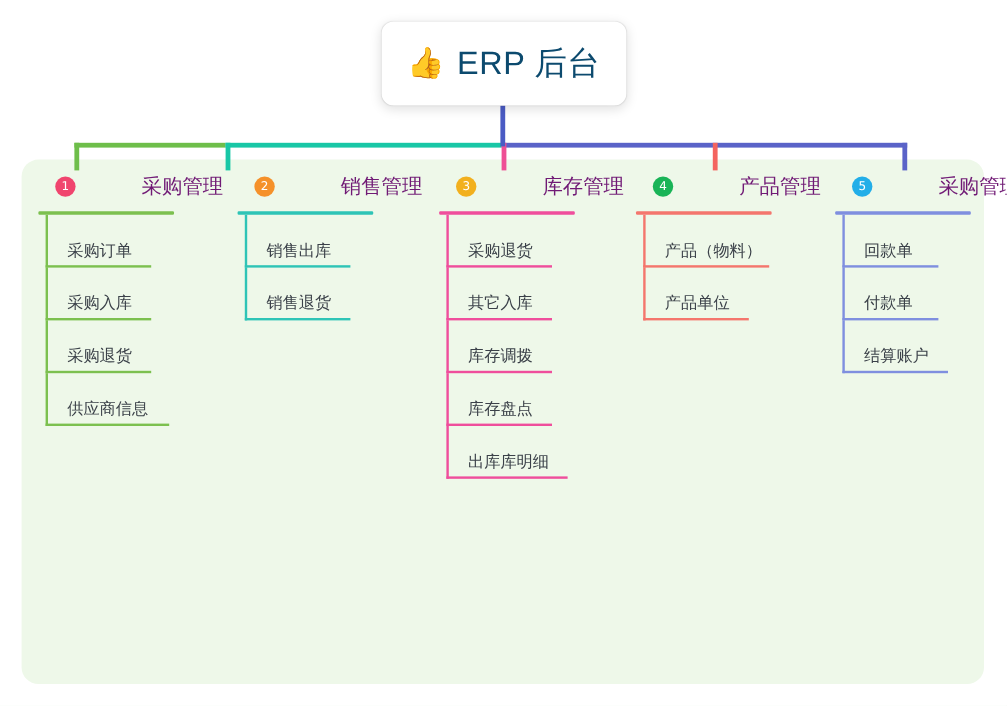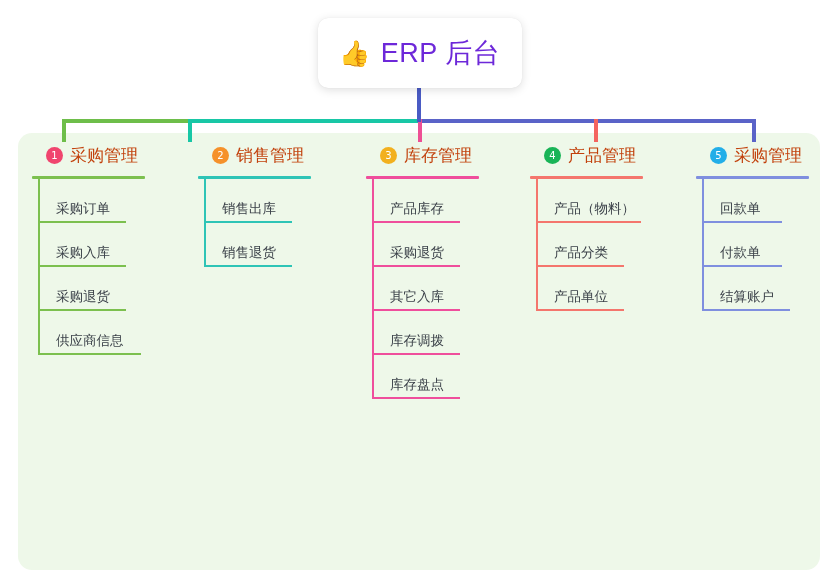--- a/index.html
+++ b/index.html
@@ -31,21 +31,21 @@
     justify-content: center;
     gap: 10px;
     z-index: 6;
   }
   #root-card .root-emoji {
     font-size: 25px;
     line-height: 1;
   }
   #root-card .root-text {
     font-size: 27px;
-    color: #6d28d9;
+    color: #0c4a6e;
     letter-spacing: 0.5px;
     white-space: nowrap;
   }
 
   
   .trunk {
     position: absolute;
     left: 417px;
     top: 88px;
     width: 4px;
@@ -97,22 +97,23 @@
     border-radius: 50%;
     color: #ffffff;
     font-size: 10px;
     line-height: 17px;
     text-align: center;
     flex: 0 0 auto;
     font-family: "DejaVu Sans", sans-serif;
   }
   .col-title {
     font-size: 17px;
-    color: #c2410c;
+    color: #701a75;
     white-space: nowrap;
+    margin-left: 48px;
   }
   .col-rule {
     height: 3px;
     margin-top: 8px;
     border-radius: 1px;
   }
 
   .items {
     position: relative;
     margin-top: 0;
@@ -221,64 +222,59 @@
     <div class="column" style="left: 366px;">
       <div class="col-head">
         <span class="badge" style="background: rgb(242, 176, 30);">3</span>
         <span class="col-title">库存管理</span>
       </div>
       <div class="col-rule" style="width: 113px; background: rgb(239, 78, 156);"></div>
       <div class="items">
         <div class="item">
           <span class="spine" style="background: rgb(239, 78, 156);"></span>
           <span class="underline" style="width: 88px; background: rgb(239, 78, 156);"></span>
-          <span class="label">产品库存</span>
-        </div>
-        <div class="item">
-          <span class="spine" style="background: rgb(239, 78, 156);"></span>
-          <span class="underline" style="width: 88px; background: rgb(239, 78, 156);"></span>
           <span class="label">采购退货</span>
         </div>
         <div class="item">
           <span class="spine" style="background: rgb(239, 78, 156);"></span>
           <span class="underline" style="width: 88px; background: rgb(239, 78, 156);"></span>
           <span class="label">其它入库</span>
         </div>
         <div class="item">
           <span class="spine" style="background: rgb(239, 78, 156);"></span>
           <span class="underline" style="width: 88px; background: rgb(239, 78, 156);"></span>
           <span class="label">库存调拨</span>
         </div>
         <div class="item">
           <span class="spine" style="background: rgb(239, 78, 156);"></span>
           <span class="underline" style="width: 88px; background: rgb(239, 78, 156);"></span>
           <span class="label">库存盘点</span>
+        </div>
+        <div class="item">
+          <span class="spine" style="background: rgb(239, 78, 156);"></span>
+          <span class="underline" style="width: 101px; background: rgb(239, 78, 156);"></span>
+          <span class="label">出库库明细</span>
         </div>
       </div>
     </div>
     <div class="column" style="left: 530px;">
       <div class="col-head">
         <span class="badge" style="background: rgb(25, 180, 87);">4</span>
         <span class="col-title">产品管理</span>
       </div>
       <div class="col-rule" style="width: 113px; background: rgb(244, 118, 109);"></div>
       <div class="items">
         <div class="item">
           <span class="spine" style="background: rgb(244, 118, 109);"></span>
           <span class="underline" style="width: 105px; background: rgb(244, 118, 109);"></span>
           <span class="label">产品（物料）</span>
         </div>
         <div class="item">
           <span class="spine" style="background: rgb(244, 118, 109);"></span>
           <span class="underline" style="width: 88px; background: rgb(244, 118, 109);"></span>
-          <span class="label">产品分类</span>
-        </div>
-        <div class="item">
-          <span class="spine" style="background: rgb(244, 118, 109);"></span>
-          <span class="underline" style="width: 88px; background: rgb(244, 118, 109);"></span>
           <span class="label">产品单位</span>
         </div>
       </div>
     </div>
     <div class="column" style="left: 696px;">
       <div class="col-head">
         <span class="badge" style="background: rgb(34, 174, 232);">5</span>
         <span class="col-title">采购管理</span>
       </div>
       <div class="col-rule" style="width: 113px; background: rgb(127, 143, 223);"></div>

